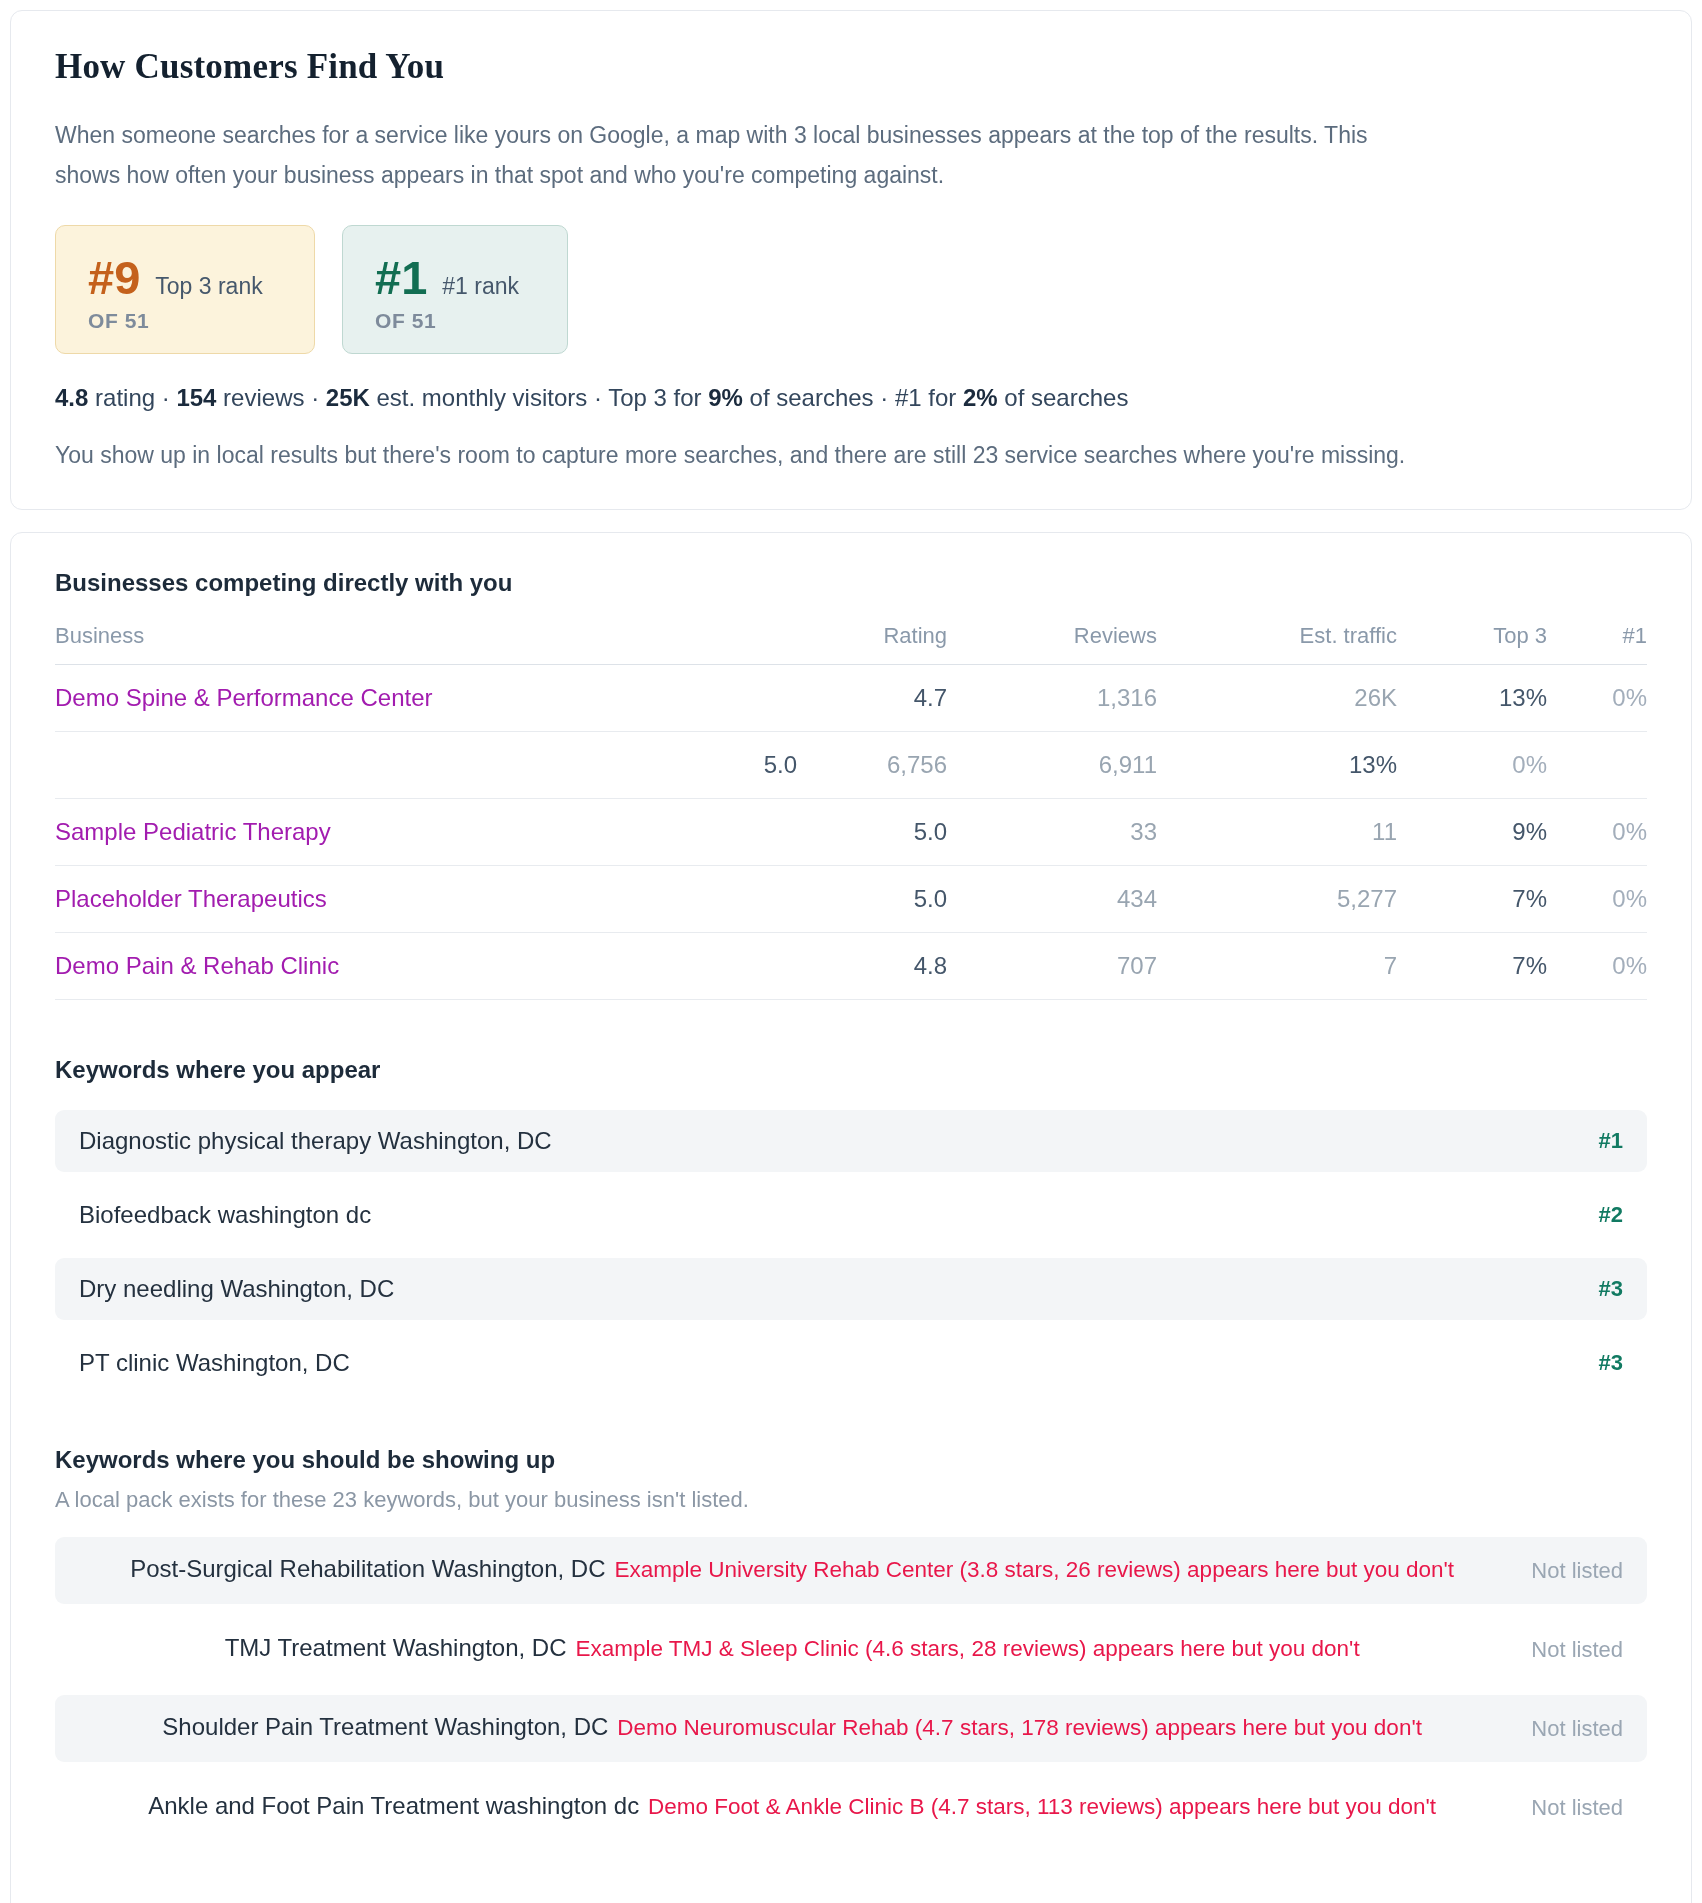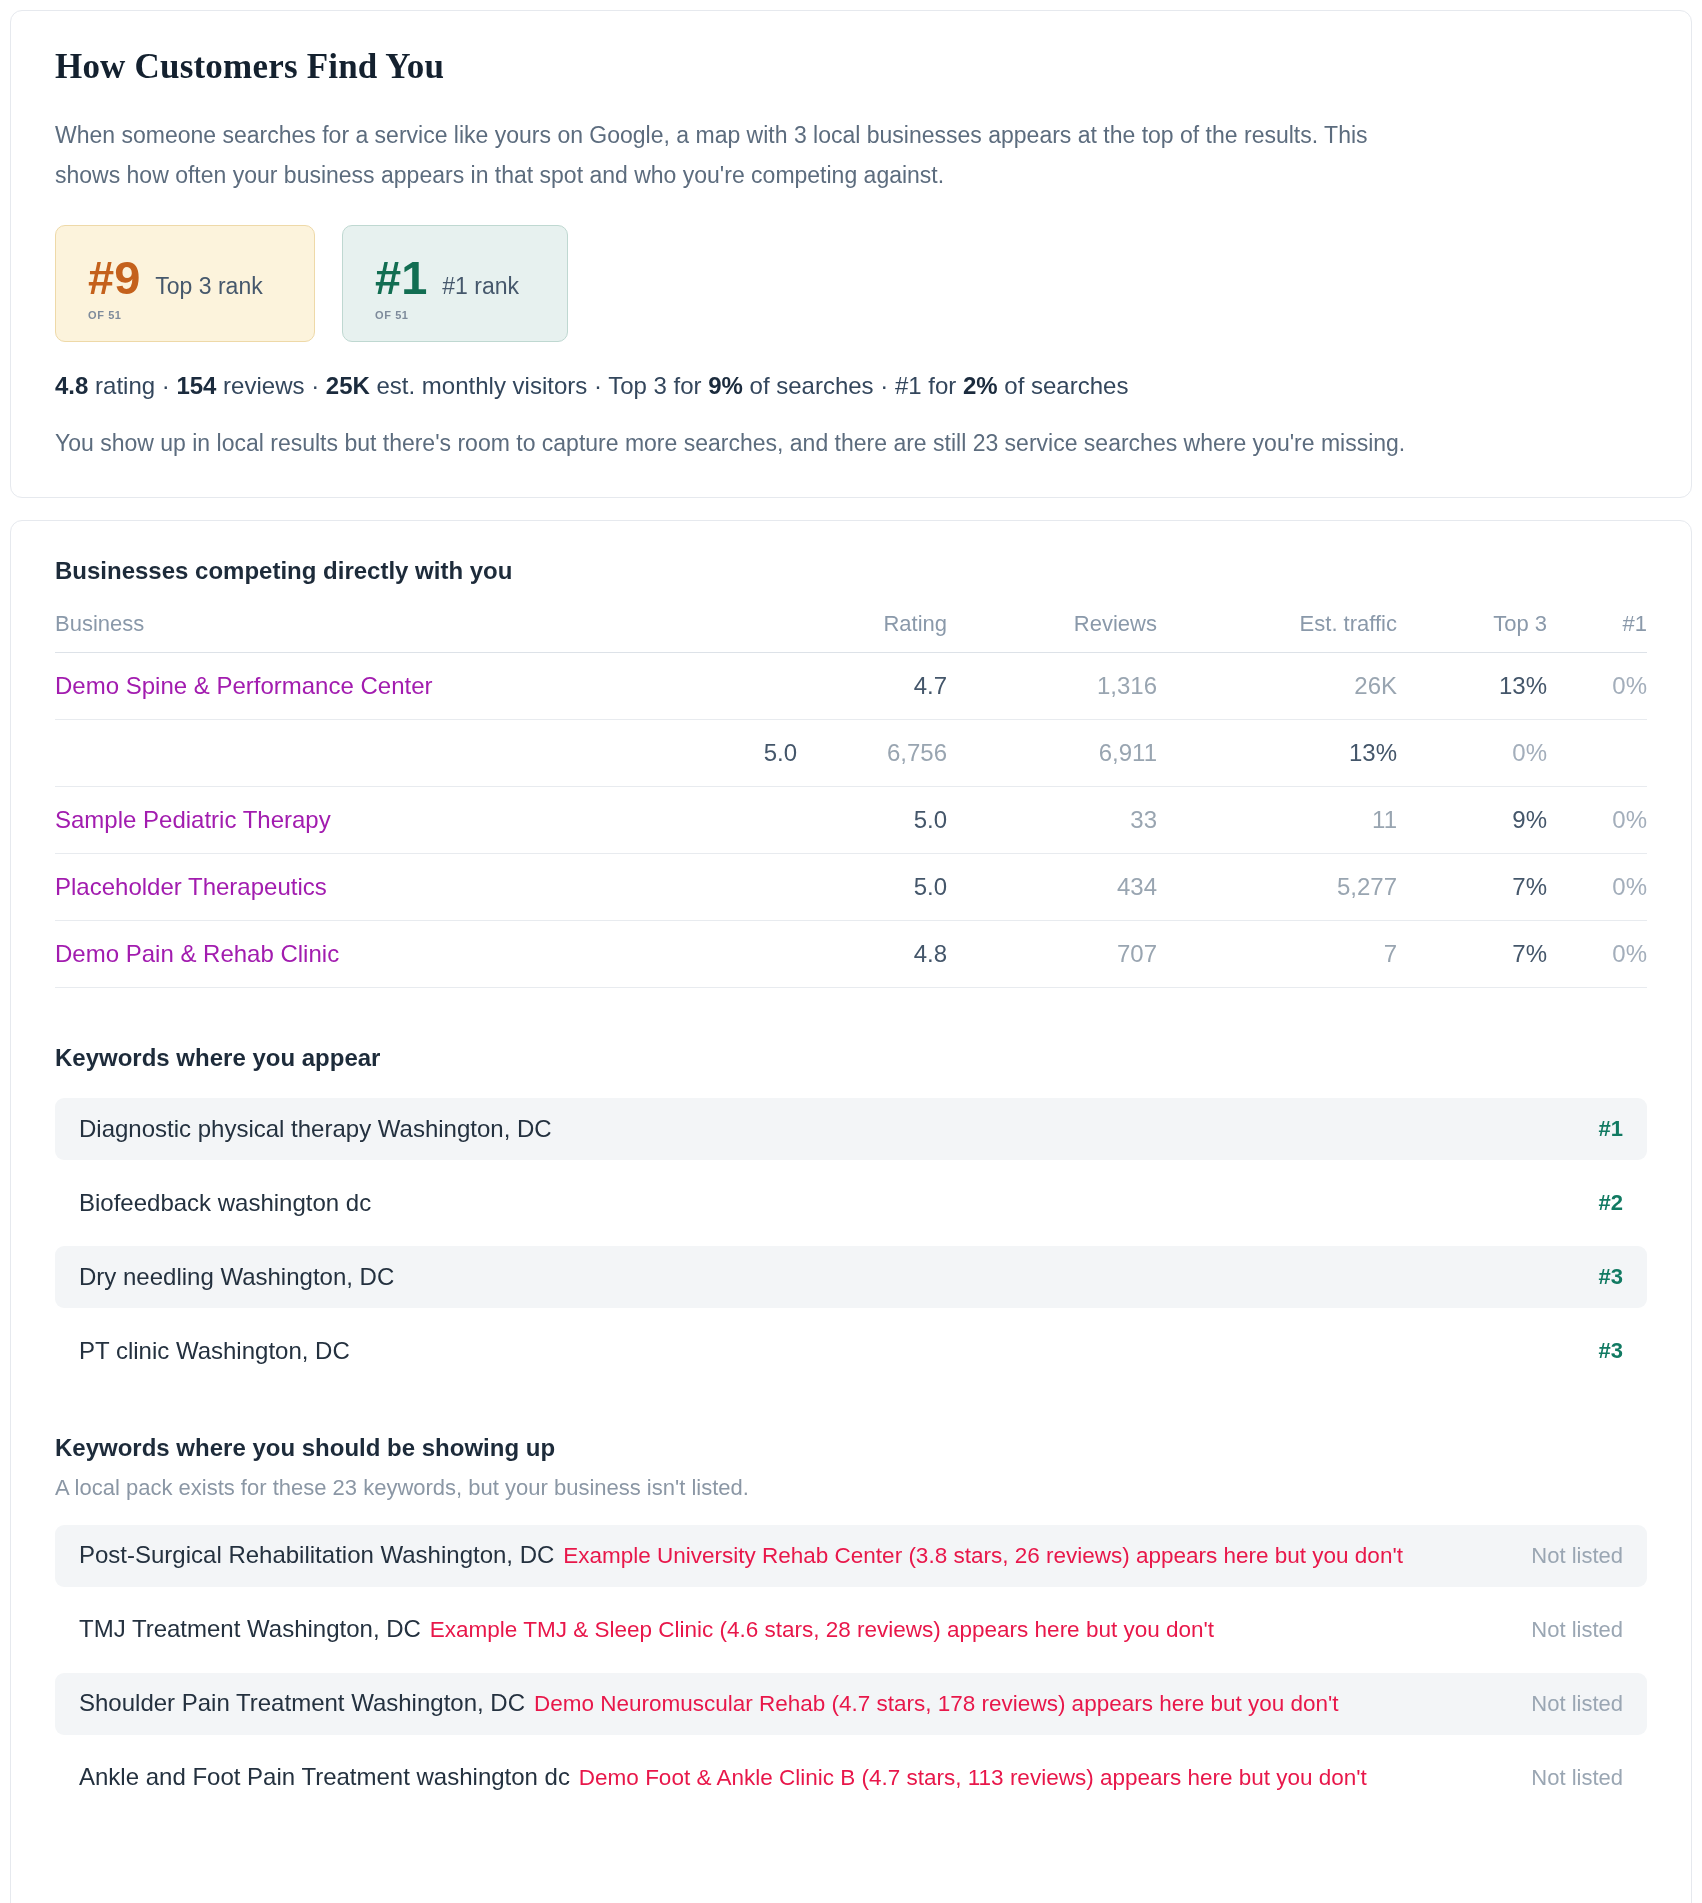--- a/index.html
+++ b/index.html
@@ -16,21 +16,21 @@
 
   .badge-row { margin-top:30px; display:flex; gap:27px; }
   .badge { border-radius:10px; padding:26px 30px 20px 32px; display:flex; flex-direction:column; }
   .badge-top3 { background:#fcf3dc; border:1px solid #eed9a8; min-width:260px; }
   .badge-rank1 { background:#e7f1ef; border:1px solid #bfd8d1; min-width:226px; }
   .badge-main { display:flex; align-items:baseline; }
   .badge-value { font-size:47px; font-weight:700; line-height:52px; }
   .badge-top3 .badge-value { color:#c4611c; }
   .badge-rank1 .badge-value { color:#126e52; }
   .badge-label { margin-left:15px; font-size:23px; color:#46586c; }
-  .badge-sub { margin-top:5px; font-size:11px; font-weight:600; letter-spacing:0.6px; color:#7e8b9b; }
+  .badge-sub { margin-top:5px; font-size:21px; font-weight:600; letter-spacing:0.6px; color:#7e8b9b; }
 
   .stats { margin-top:30px; font-size:24px; color:#33465c; }
   .stats b { color:#1b2b3d; font-weight:700; }
 
   .note { margin-top:26px; font-size:23px; line-height:35px; color:#5c6c7e; max-width:1520px; }
 
   .section-heading { font-size:24px; font-weight:700; color:#1d2b3a; }
 
   
   .table { margin-top:26px; }
@@ -54,21 +54,21 @@
   .kw-row:last-child { margin-bottom:0; }
   .kw-text { flex:1; font-size:24px; color:#24313f; }
   .kw-rank { font-size:22px; font-weight:700; color:#117a62; margin-left:24px; white-space:nowrap; }
 
   .missing-section { margin-top:52px; }
   .missing-sub { margin-top:13px; font-size:22px; color:#8b97a5; }
   .missing-list { margin-top:24px; }
   .missing-row { display:flex; align-items:center; padding:12px 24px; border-radius:9px;
     margin-bottom:12px; min-height:62px; }
   .missing-row:nth-child(odd) { background:#f3f5f7; }
-  .missing-main { flex:1; line-height:28px; }
+  .missing-main { flex:1; line-height:40px;text-align:center; }
   .missing-kw { font-size:24px; color:#24313f; }
   .missing-competitor { font-size:22.5px; color:#e8174a; }
   .missing-status { margin-left:26px; font-size:22px; color:#9aa6b3; white-space:nowrap; align-self:center; }
 </style>
 </head>
 <body>
 
 <section class="card card-summary">
   <h1 class="page-title">How Customers Find You</h1>
   <p class="lead">When someone searches for a service like yours on Google, a map with 3 local businesses appears at the top of the results. This shows how often your business appears in that spot and who you're competing against.</p>

